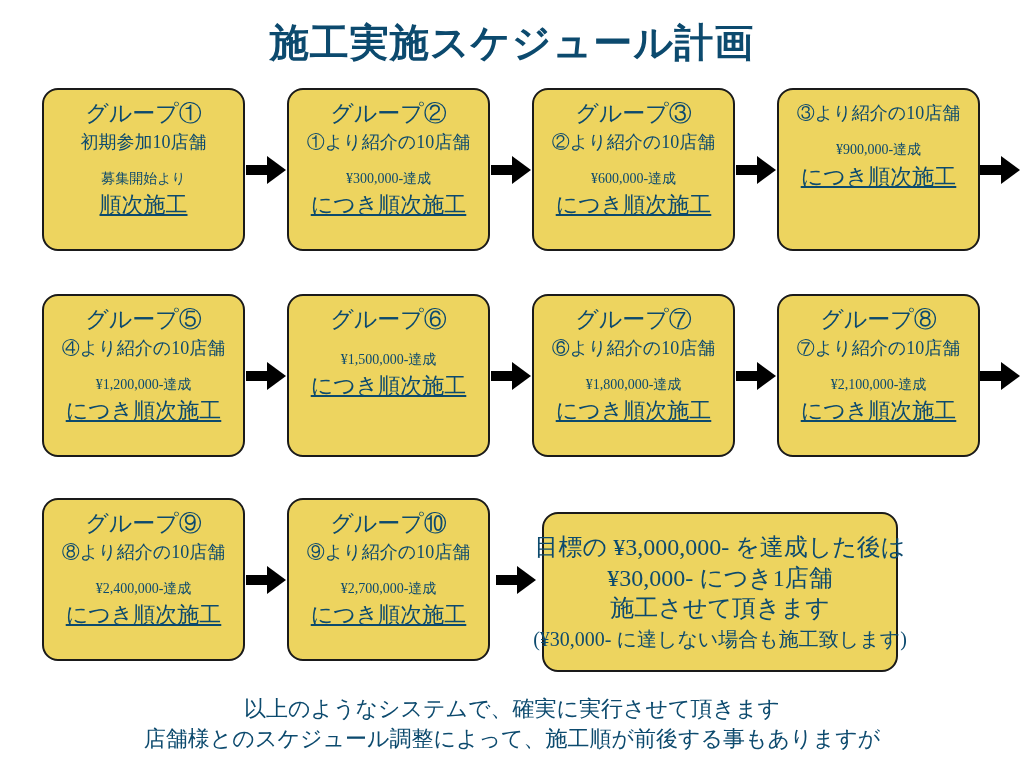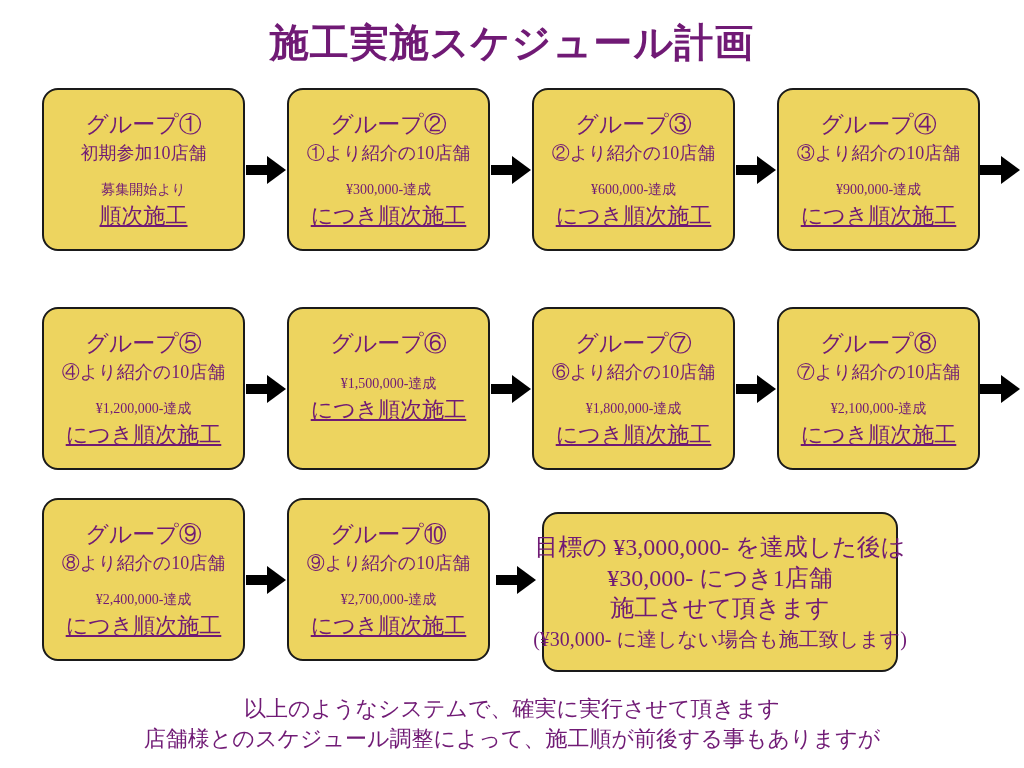--- a/index.html
+++ b/index.html
@@ -1,42 +1,42 @@
 <!DOCTYPE html>
 <html><head>
 <meta charset="utf-8">
 <style>
   html,body{margin:0;padding:0;background:#fff;}
   .canvas{
     position:relative;
     width:1024px;height:768px;
     background:#ffffff;
     font-family:"Liberation Serif","DejaVu Serif",serif;
-    color:#701a75;
+    color:#0c4a6e;
     overflow:hidden;
   }
   .title{
     position:absolute;top:16px;left:0;right:0;
     margin:0;text-align:center;
     font-size:39px;font-weight:bold;letter-spacing:1px;
   }
   .row{
     position:absolute;left:42px;
     display:flex;align-items:stretch;height:163px;
   }
   .row1{top:88px;}
-  .row2{top:307px;}
+  .row2{top:294px;}
   .row3{top:498px;}
   .gbox{
     width:203px;box-sizing:border-box;
     background:#EDD45F;
     border:2px solid #1a1a1a;
     border-radius:16px;
     display:flex;flex-direction:column;align-items:center;
-    padding-top:21px;
+    padding-top:10px;
     text-align:center;
   }
   .gname{font-size:23px;line-height:1.25;}
   .gsub{font-size:18px;line-height:1.3;margin-top:2px;}
   .gline1{font-size:14px;line-height:1.3;margin-top:16px;white-space:nowrap;}
   .gline2{font-size:22px;line-height:1.3;margin-top:3px;white-space:nowrap;text-decoration:underline;}
   .goal-box{
     width:356px;box-sizing:border-box;
     background:#EDD45F;
     border:2px solid #1a1a1a;
@@ -98,21 +98,20 @@
       <div class="gline1">¥600,000-達成</div>
       <div class="gline2">につき順次施工</div>
     </div>
     <div class="arrow">
       <svg width="40" height="30" viewBox="0 0 40 30">
           <rect x="0" y="10" width="21" height="10" fill="#000"></rect>
           <polygon points="21,1 40,15 21,29" fill="#000"></polygon>
         </svg>
     </div>
     <div class="gbox">
-      <div class="gname">グループ④</div>
       <div class="gsub">③より紹介の10店舗</div>
       <div class="gline1">¥900,000-達成</div>
       <div class="gline2">につき順次施工</div>
     </div>
     <div class="arrow edge">
       <svg width="40" height="30" viewBox="0 0 40 30">
           <rect x="0" y="10" width="21" height="10" fill="#000"></rect>
           <polygon points="21,1 40,15 21,29" fill="#000"></polygon>
         </svg>
     </div>

